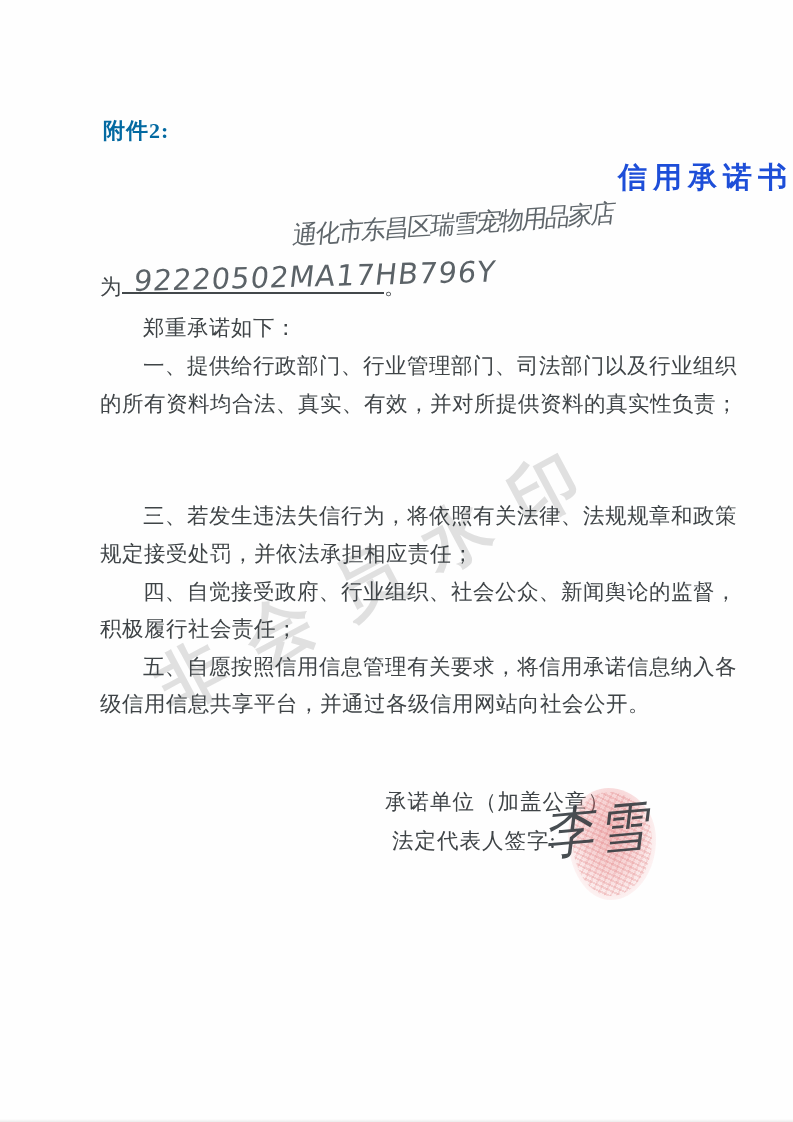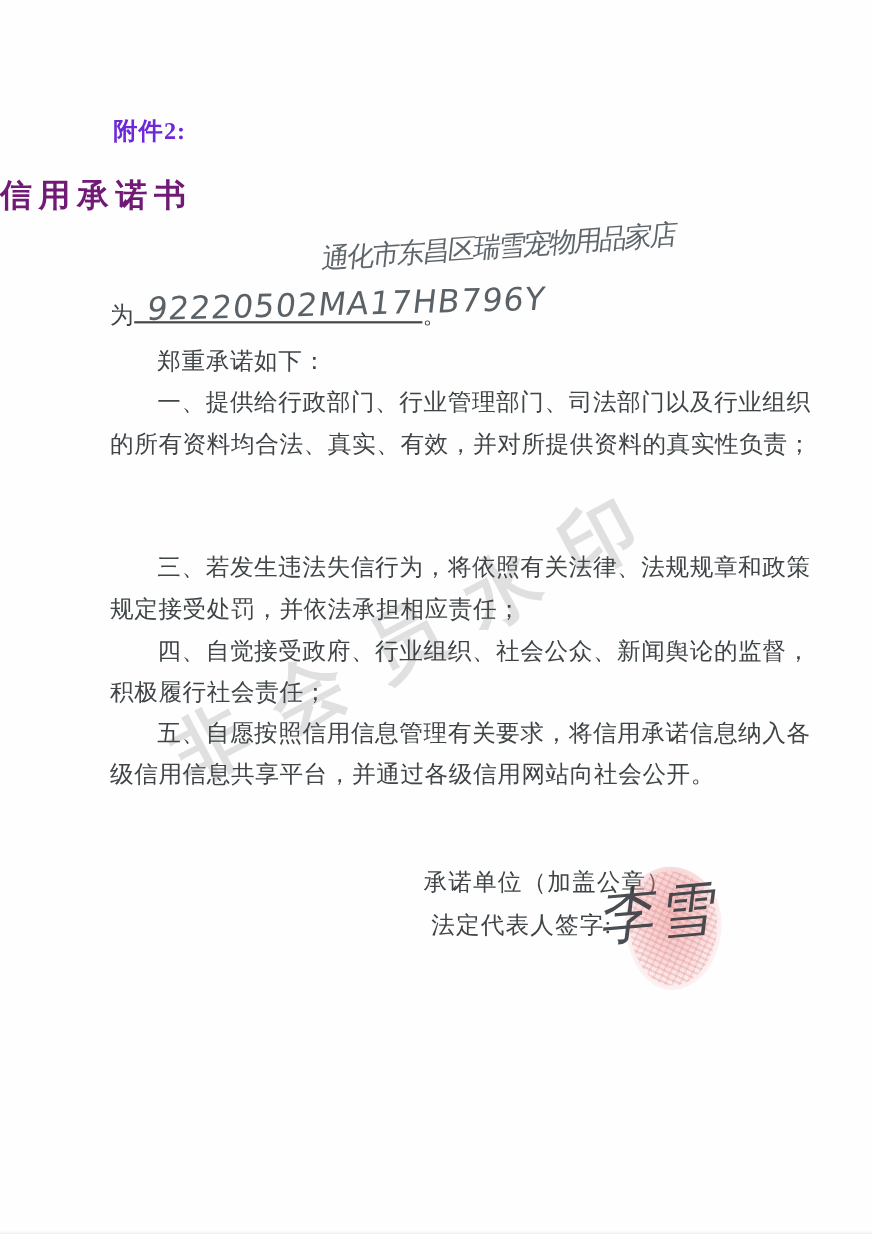--- a/index.html
+++ b/index.html
@@ -17,28 +17,28 @@
     transform:translate(-50%,-50%) rotate(-28deg);
     font-size:68px;letter-spacing:32px;white-space:nowrap;
     color:rgba(155,155,155,0.30);
     font-family:"DejaVu Sans","Liberation Sans",sans-serif;
     font-weight:bold;
     z-index:0;
     user-select:none;
   }
   .content{position:absolute;inset:0;z-index:1;}
   .attach{
-    position:absolute;left:103px;top:104px;
-    font-size:22px;font-weight:bold;color:#6d28d9;
+    position:absolute;left:103px;top:116px;
+    font-size:22px;font-weight:bold;color:#0369a1;
     letter-spacing:1px;
   }
   .title{
     position:absolute;left:0;top:158px;width:100%;
-    text-align:left;font-size:29px;font-weight:bold;
-    letter-spacing:6px;color:#701a75;
+    text-align:right;font-size:29px;font-weight:bold;
+    letter-spacing:6px;color:#1d4ed8;
   }
   .bodyline{
     position:absolute;left:100px;width:640px;
     font-size:21.5px;line-height:27px;
     white-space:nowrap;letter-spacing:0.5px;
   }
   .indent{padding-left:43px;}
   .blank{
     display:inline-block;height:3px;
     border-bottom:2px solid #43484b;

